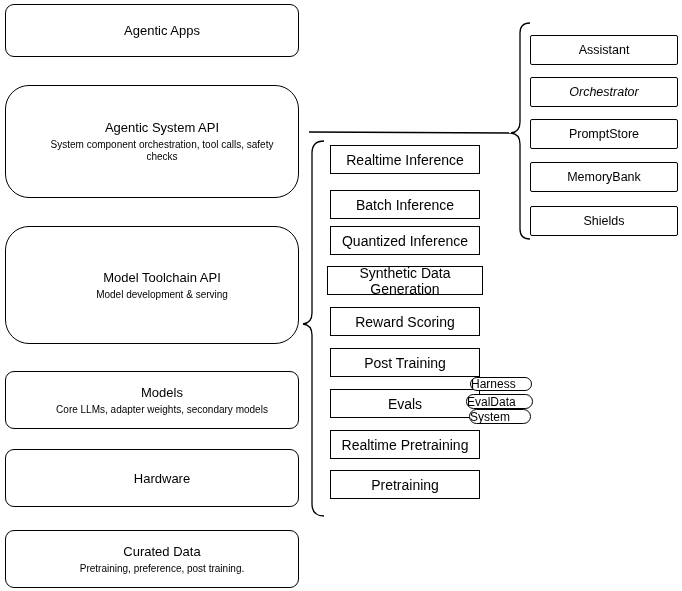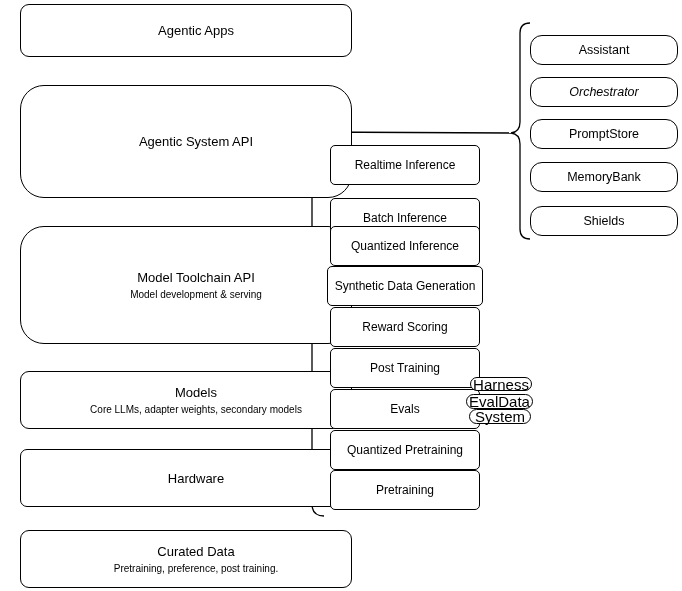--- a/index.html
+++ b/index.html
@@ -26,66 +26,66 @@
     display: flex;
     flex-direction: column;
     align-items: center;
     justify-content: center;
     text-align: center;
   }
   .node .title { font-size: 13px; line-height: 15px; }
   .node .subtitle { font-size: 10px; line-height: 12px; margin-top: 4px; }
 
   
-  .ls { left: 20px; width: 332px; border-radius: 9px; padding-left: 20px; }
+  .ls { left: 5px; width: 294px; border-radius: 9px; padding-left: 20px; }
   #n-agentic-apps       { top: 4px;   height: 53px;  }
   #n-agentic-system-api { top: 85px;  height: 113px; border-radius: 24px; }
   #n-model-toolchain-api{ top: 226px; height: 118px; border-radius: 24px; }
   #n-models             { top: 371px; height: 58px; }
-  #n-hardware           { top: 449px; height: 58px; border-radius: 7px; }
+  #n-hardware           { top: 449px; height: 58px; }
   #n-curated-data       { top: 530px; height: 58px; }
   .ls .subtitle { padding: 0 10px; }
 
   
   .mid {
-    left: 330px; width: 150px; height: 40px;
-    border-radius: 5px;
-    font-size: 12px;
+    left: 330px; width: 150px; height: 29px;
+    border-radius: 0;
+    font-size: 14px;
   }
   #n-realtime-inference        { top: 145px; }
-  #n-batch-inference           { top: 198px; }
+  #n-batch-inference           { top: 190px; }
   #n-quantized-inference       { top: 226px; }
   #n-synthetic-data-generation { top: 266px; left: 327px; width: 156px; }
   #n-reward-scoring            { top: 307px; }
   #n-post-training             { top: 348px; justify-content: center; }
   #n-evals                     { top: 389px; }
   #n-continual-pretraining     { top: 430px; }
   #n-pretraining               { top: 470px; }
 
   
   .pill {
     position: absolute;
     box-sizing: border-box;
     border: 1.2px solid #000000;
     border-radius: 999px;
     background: #ffffff;
     display: flex;
     align-items: center;
-    justify-content: center;
-    font-size: 15px;
+    justify-content: flex-start;
+    font-size: 12px;
     z-index: 3;
   }
   #t-harness  { left: 470px; top: 377px; width: 62px; height: 14px; }
   #t-evaldata { left: 466px; top: 394px; width: 67px; height: 15px; }
   #t-safety   { left: 469px; top: 409px; width: 62px; height: 15px; }
 
   
   .rt {
     left: 530px; width: 148px; height: 30px;
-    border-radius: 12px;
+    border-radius: 2px;
     font-size: 12.5px;
   }
   #n-assistant    { top: 35px;  }
   #n-orchestrator { top: 77px; font-style: italic;  }
   #n-promptstore  { top: 119px; }
   #n-memorybank   { top: 162px; }
   #n-shields      { top: 206px; }
 </style>
 </head>
 <body>
@@ -99,20 +99,21 @@
     <path d="M 530 23 Q 520 23 520 33 L 520 122 Q 520 132 511 133 Q 520 134 520 144 L 520 229 Q 520 239 530 239" fill="none" stroke="#000000" stroke-width="1.3"></path>
 
     <path d="M 309 132 L 511 133" fill="none" stroke="#000000" stroke-width="1.3"></path>
   </svg>
 
   <div class="node ls" id="n-agentic-apps">
     <div class="title">Agentic Apps</div>
   </div>
   <div class="node ls" id="n-agentic-system-api">
     <div class="title">Agentic System API</div>
+    <div class="subtitle">System component orchestration, tool calls, safety checks</div>
   </div>
   <div class="node ls" id="n-model-toolchain-api">
     <div class="title">Model Toolchain API</div>
     <div class="subtitle">Model development &amp; serving</div>
   </div>
   <div class="node ls" id="n-models">
     <div class="title">Models</div>
     <div class="subtitle">Core LLMs, adapter weights, secondary models</div>
   </div>
   <div class="node ls" id="n-hardware">
@@ -138,21 +139,21 @@
   <div class="node mid" id="n-reward-scoring">
     <span>Reward Scoring</span>
   </div>
   <div class="node mid" id="n-post-training">
     <span>Post Training</span>
   </div>
   <div class="node mid" id="n-evals">
     <span>Evals</span>
   </div>
   <div class="node mid" id="n-continual-pretraining">
-    <span>Quantized Pretraining</span>
+    <span>Realtime Pretraining</span>
   </div>
   <div class="node mid" id="n-pretraining">
     <span>Pretraining</span>
   </div>
 
   <div class="pill" id="t-harness">
     <span>Harness</span>
   </div>
   <div class="pill" id="t-evaldata">
     <span>EvalData</span>

